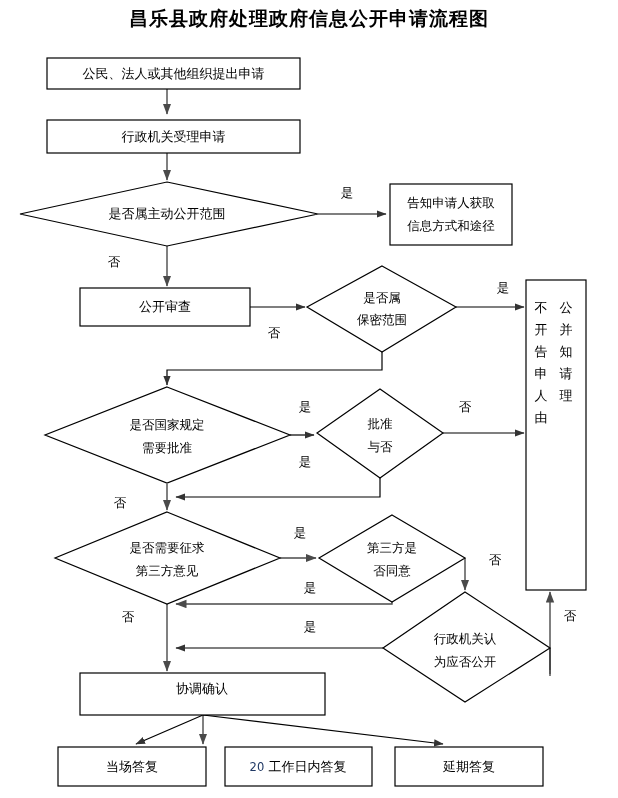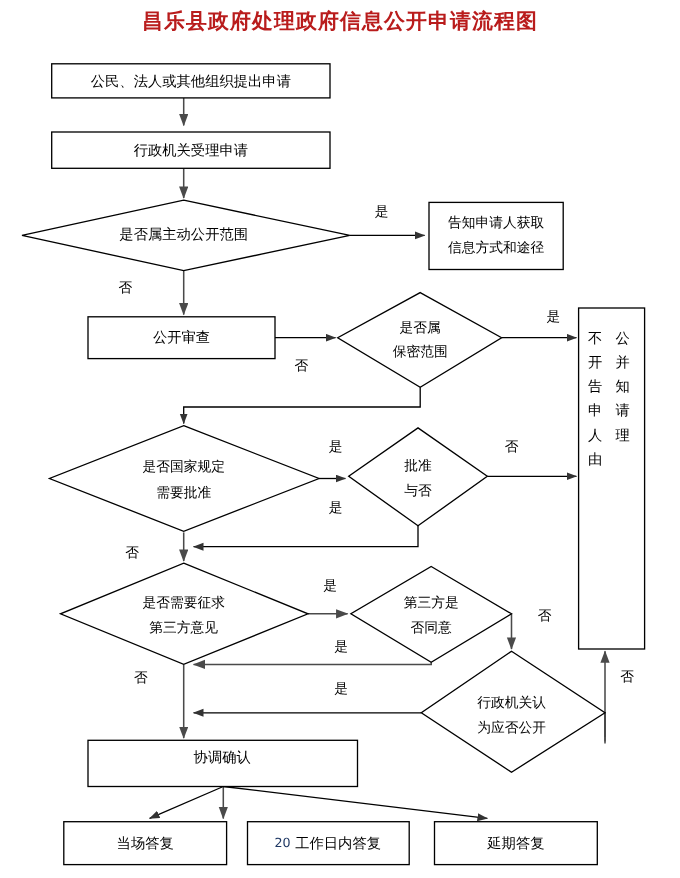--- a/index.html
+++ b/index.html
@@ -22,21 +22,21 @@
   .chart-title {
     position: absolute;
     top: 6px;
     left: 0;
     width: 618px;
     text-align: center;
     font-family: "DejaVu Serif", "Liberation Serif", serif;
     font-weight: bold;
     font-size: 19px;
     letter-spacing: 1px;
-    color: #b91c1c;
+    color: #000000;
   }
   svg.diagram {
     position: absolute;
     top: 0;
     left: 0;
   }
   .shape-fill {
     fill: #ffffff;
     stroke: #000000;
     stroke-width: 1.2;

